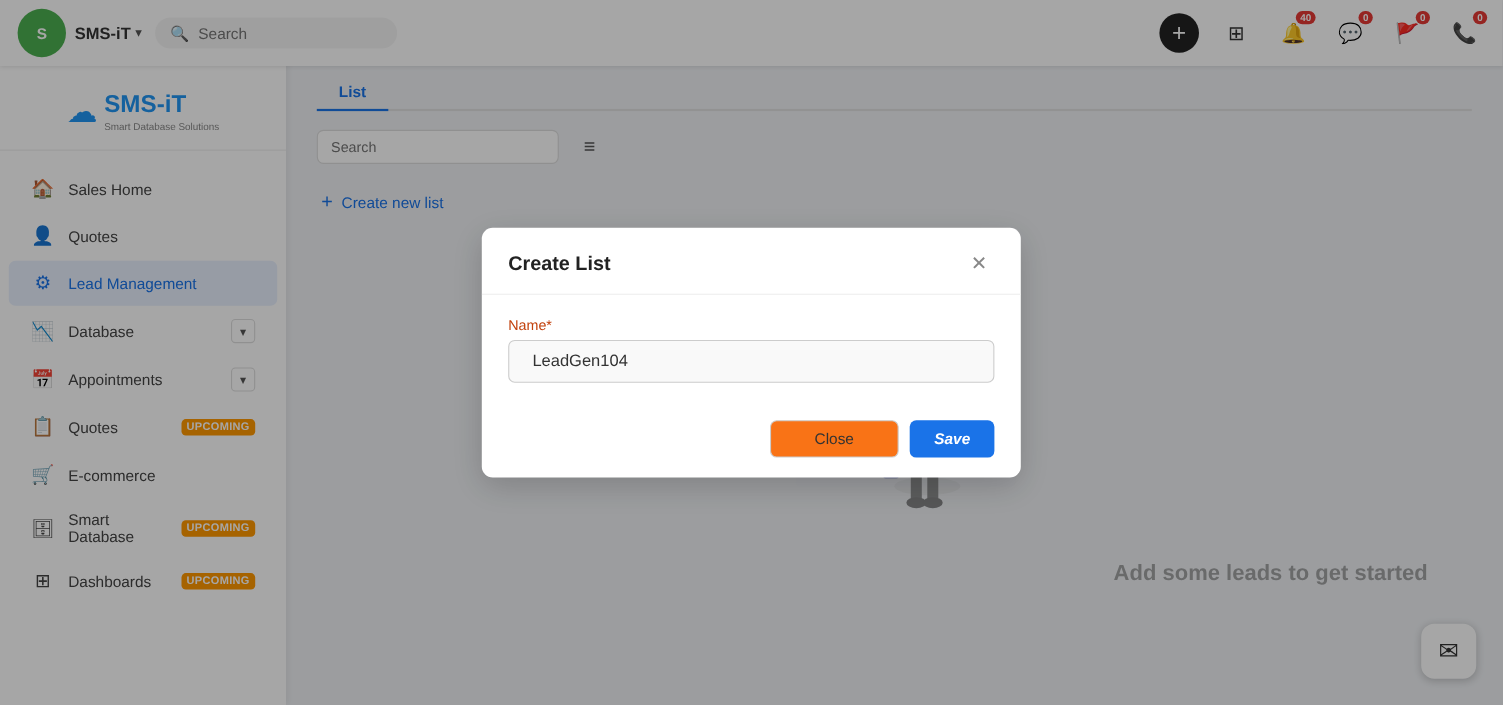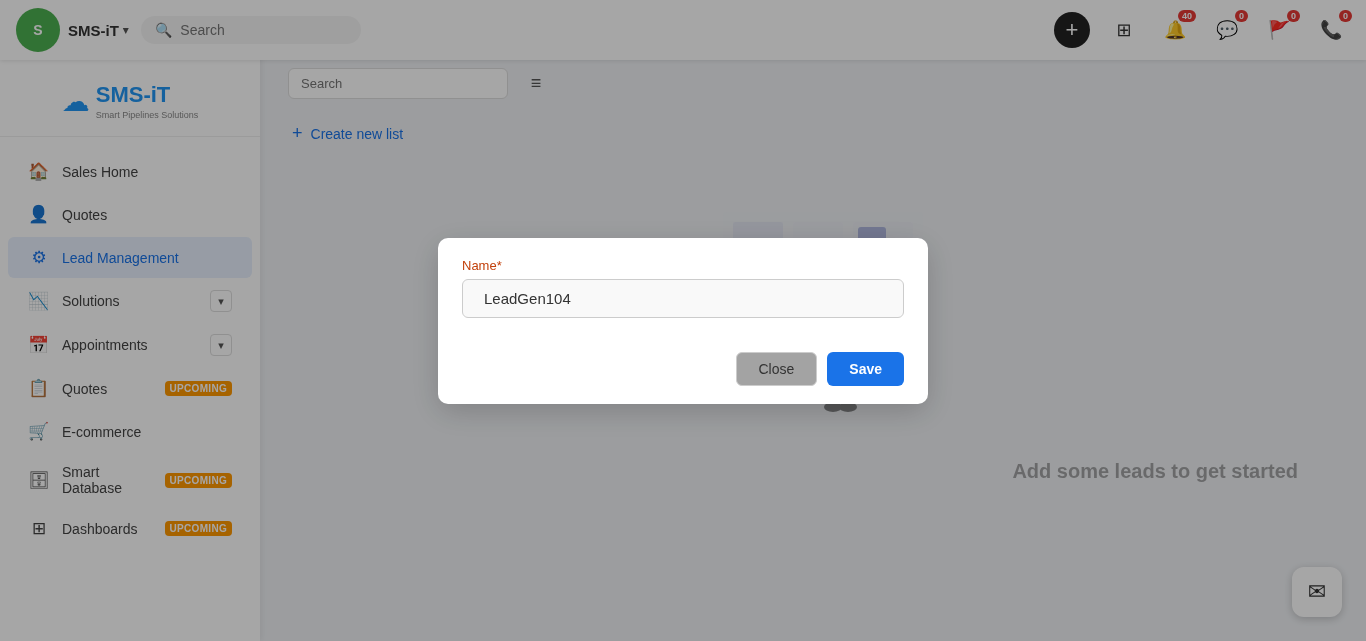--- a/index.html
+++ b/index.html
@@ -157,27 +157,28 @@
     .form-input {
       width: 100%; padding: 10px 21px; border: 1px solid #ccc;
       border-radius: 6px; font-size: 15px; outline: none;
       background: #f9f9f9; color: #333;
     }
     .modal-footer {
       display: flex; justify-content: flex-end; gap: 10px;
       padding: 14px 24px 18px;
     }
     .btn-close {
-      padding: 8px 22px; border: 1px solid #ccc; background: #a3a3a3;
+      padding: 8px 40px; border: 1px solid #ccc; background: #f97316;
       border-radius: 6px; font-size: 14px; color: #333; cursor: pointer;
     }
     .btn-save {
       padding: 8px 22px; border: none; background: #1a73e8;
       border-radius: 6px; font-size: 14px; color: #fff; cursor: pointer;
       font-weight: 600;
+      font-style: italic;
     }
 
     
     .illus-container {
       width: 300px; height: 260px; position: relative; margin: 0 auto;
     }
   </style>
 </head>
 <body>
 
@@ -216,21 +217,21 @@
       <span class="nav-badge">0</span>
     </div>
   </div>
 </nav>
 
 <aside class="sidebar">
   <div class="sidebar-logo">
     <span class="logo-cloud">☁</span>
     <div>
       <div class="sidebar-logo-text">SMS-iT</div>
-      <div class="sidebar-logo-sub">Smart Pipelines Solutions</div>
+      <div class="sidebar-logo-sub">Smart Database Solutions</div>
     </div>
   </div>
   <nav class="sidebar-nav">
 
     <div class="sidebar-item">
       <span class="icon">🏠</span>
       <span class="label">Sales Home</span>
     </div>
 
     <div class="sidebar-item">
@@ -238,21 +239,21 @@
       <span class="label">Quotes</span>
     </div>
 
     <div class="sidebar-item active">
       <span class="icon">⚙</span>
       <span class="label">Lead Management</span>
     </div>
 
     <div class="sidebar-item">
       <span class="icon">📉</span>
-      <span class="label">Solutions</span>
+      <span class="label">Database</span>
       <span class="chevron-btn">▾</span>
     </div>
 
     <div class="sidebar-item">
       <span class="icon">📅</span>
       <span class="label">Appointments</span>
       <span class="chevron-btn">▾</span>
     </div>
 
     <div class="sidebar-item">
@@ -279,20 +280,23 @@
     </div>
 
   </nav>
 </aside>
 
 <main class="main-content">
   <div class="page-header">
     <h1 class="page-title">Lead Manager</h1>
   </div>
 
+  <div class="tab-bar">
+    <div class="tab-item active">List</div>
+  </div>
 
   <div class="list-toolbar">
     <input class="list-search" type="text" placeholder="Search" style="">
     <div class="toolbar-icon-btn">≡</div>
   </div>
 
   <div class="create-new-row">
     <span class="plus">+</span>
     <span>Create new list</span>
   </div>
@@ -347,20 +351,26 @@
     <div class="empty-state-text">Add some leads to get started</div>
   </div>
 </main>
 
 <div class="chat-btn">
   <span>✉</span>
 </div>
 
 <div class="overlay">
   <div class="modal">
+    <div class="modal-header">
+      <span class="modal-title">Create List</span>
+      <div class="modal-close">
+        <span>✕</span>
+      </div>
+    </div>
     <div class="modal-body">
       <div class="form-label">Name*</div>
       <input class="form-input" type="text" value="LeadGen104" placeholder="Enter list name" style="">
     </div>
     <div class="modal-footer">
       <button class="btn-close">Close</button>
       <button class="btn-save">Save</button>
     </div>
   </div>
 </div>

